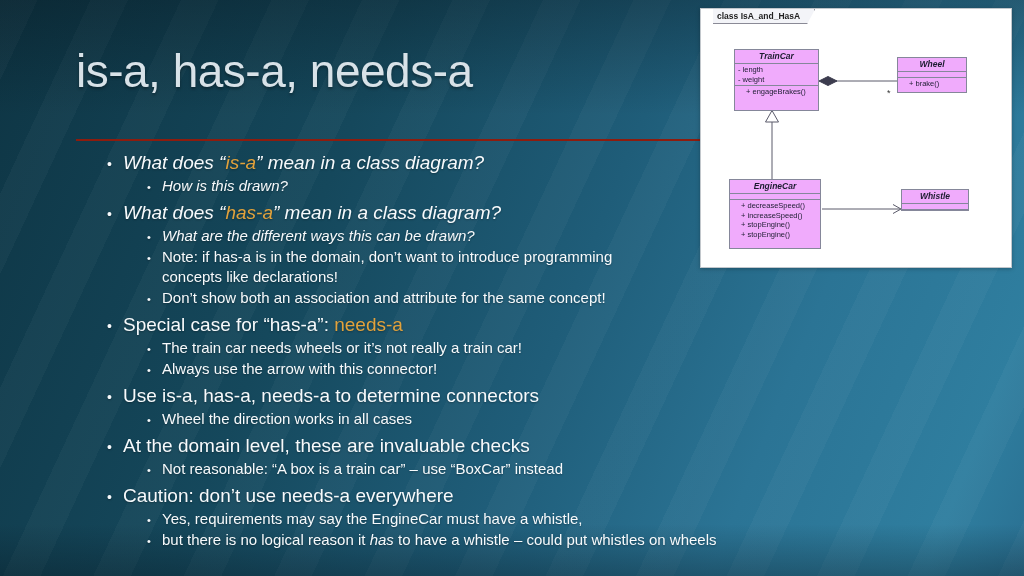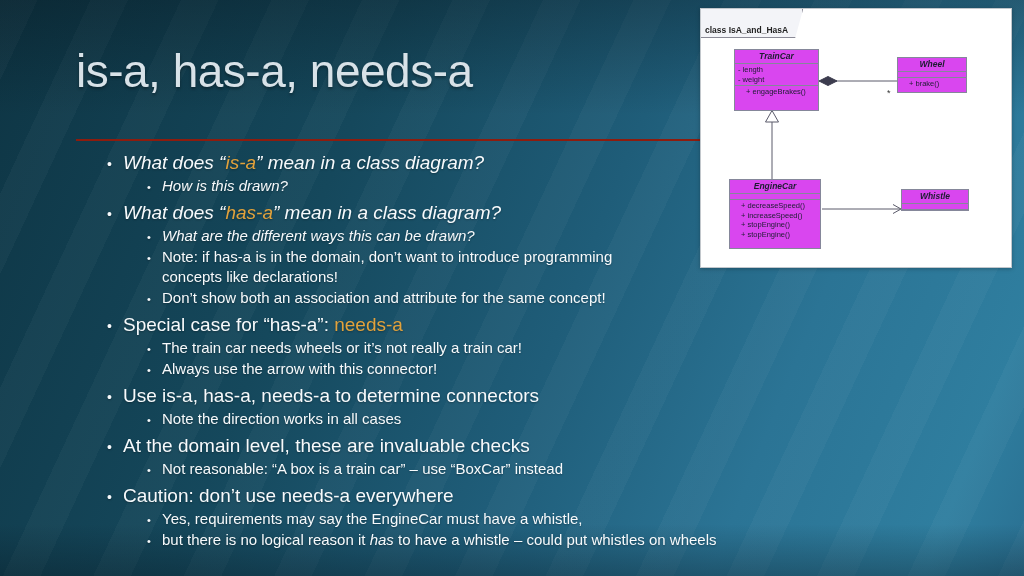--- a/index.html
+++ b/index.html
@@ -40,35 +40,35 @@
   .sg.a{color:var(--accent,#e1a23c);}
   .sg.ai{color:var(--accent,#e1a23c);font-style:italic;}
 
   
   .uml-panel{
     position:absolute;left:700px;top:8px;width:310px;height:258px;
     background:#ffffff;border:1px solid #c2c7cc;z-index:2;
     box-shadow:0 1px 4px rgba(0,0,0,.25);
   }
   .frame-tab{
-    position:absolute;left:0;top:0;z-index:3;
+    position:absolute;left:12px;top:0;z-index:3;
     background:#f3f4f8;border-right:1px solid #8a8a96;border-bottom:1px solid #8a8a96;
     clip-path:polygon(0 0,100% 0,calc(100% - 8px) 100%,0 100%);
     font-size:8.5px;font-weight:bold;color:#222;
-    padding:16px 14px 2px 4px;line-height:10px;
+    padding:2px 14px 2px 4px;line-height:10px;
   }
   .connectors{position:absolute;left:0;top:0;width:310px;height:258px;}
   .connectors line{stroke:#5a5a6a;stroke-width:1;}
   .connectors .diamond{fill:#3c3c4e;stroke:#3c3c4e;}
   .connectors .hollow{fill:#ffffff;stroke:#5a5a6a;stroke-width:1;}
   .connectors .open-arrow{fill:none;stroke:#5a5a6a;stroke-width:1;}
   .connectors text{font-size:9px;fill:#333;}
   .cls{
     position:absolute;display:flex;flex-direction:column;
-    background:#d946ef;border:1px solid #85879a;color:#1c1c30;overflow:hidden;
+    background:#f0abfc;border:1px solid #85879a;color:#1c1c30;overflow:hidden;
     box-sizing:border-box;z-index:2;
   }
   .cls-name{
     flex:0 0 auto;text-align:center;font-size:8.5px;font-weight:bold;font-style:italic;
     padding:2px 1px;border-bottom:1px solid #85879a;line-height:9px;
   }
   .cls-attrs{flex:0 0 auto;border-bottom:1px solid #85879a;padding:1px 3px;min-height:3px;}
   .cls-ops{flex:1 1 auto;padding:1px 11px;}
   .crow{font-size:7.5px;line-height:9.5px;white-space:nowrap;}
   #cls-traincar{left:33px;top:40px;width:85px;height:62px;}
@@ -89,21 +89,21 @@
       <div class="bullet l2"><span class="marker">•</span><span class="txt"><span class="sg i">How is this drawn?</span></span></div>
       <div class="bullet l1"><span class="marker">•</span><span class="txt"><span class="sg i">What does “</span><span class="sg ai">has-a</span><span class="sg i">” mean in a class diagram?</span></span></div>
       <div class="bullet l2"><span class="marker">•</span><span class="txt"><span class="sg i">What are the different ways this can be drawn?</span></span></div>
       <div class="bullet l2"><span class="marker">•</span><span class="txt"><span class="sg">Note: if has-a is in the domain, don’t want to introduce programming
 concepts like declarations!</span></span></div>
       <div class="bullet l2"><span class="marker">•</span><span class="txt"><span class="sg">Don’t show both an association and attribute for the same concept!</span></span></div>
       <div class="bullet l1"><span class="marker">•</span><span class="txt"><span class="sg">Special case for “has-a”: </span><span class="sg a">needs-a</span></span></div>
       <div class="bullet l2"><span class="marker">•</span><span class="txt"><span class="sg">The train car needs wheels or it’s not really a train car!</span></span></div>
       <div class="bullet l2"><span class="marker">•</span><span class="txt"><span class="sg">Always use the arrow with this connector!</span></span></div>
       <div class="bullet l1"><span class="marker">•</span><span class="txt"><span class="sg">Use is-a, has-a, needs-a to determine connectors</span></span></div>
-      <div class="bullet l2"><span class="marker">•</span><span class="txt"><span class="sg">Note the direction works in all cases</span></span></div>
+      <div class="bullet l2"><span class="marker">•</span><span class="txt"><span class="sg">Wheel the direction works in all cases</span></span></div>
       <div class="bullet l1"><span class="marker">•</span><span class="txt"><span class="sg">At the domain level, these are invaluable checks</span></span></div>
       <div class="bullet l2"><span class="marker">•</span><span class="txt"><span class="sg">Not reasonable: “A box is a train car” – use “BoxCar” instead</span></span></div>
       <div class="bullet l1"><span class="marker">•</span><span class="txt"><span class="sg">Caution: don’t use needs-a everywhere</span></span></div>
       <div class="bullet l2"><span class="marker">•</span><span class="txt"><span class="sg">Yes, requirements may say the EngineCar must have a whistle,</span></span></div>
       <div class="bullet l2"><span class="marker">•</span><span class="txt"><span class="sg">but there is no logical reason it </span><span class="sg i">has</span><span class="sg"> to have a whistle – could put whistles on wheels</span></span></div>
     </div>
 
   <div class="uml-panel">
     <div class="frame-tab">class IsA_and_HasA</div>
 

